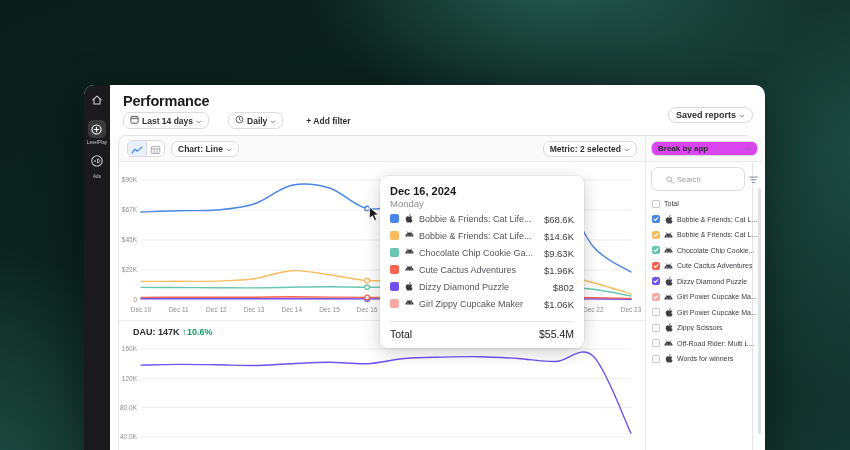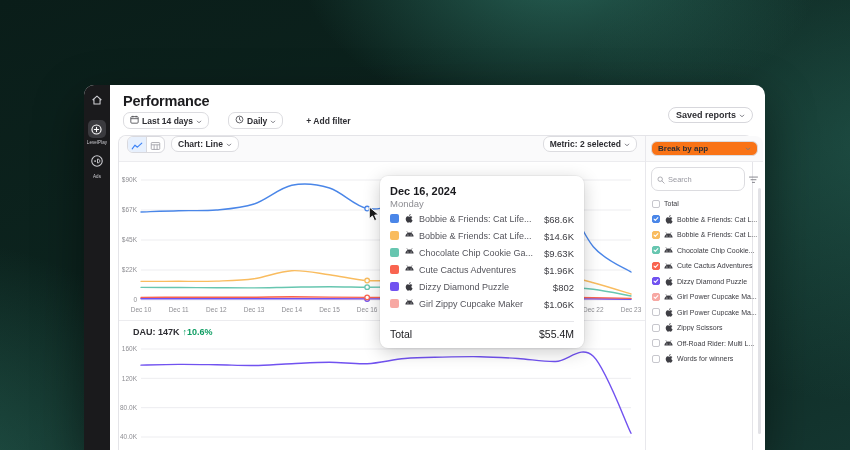--- a/index.html
+++ b/index.html
@@ -28,39 +28,39 @@
   .page-title { position:absolute; left:13px; top:8px; font-size:14.5px; font-weight:bold; color:#1c1c1f; letter-spacing:-.2px; }
   .hdr-actions { position:absolute; right:12px; top:22px; display:flex; gap:16px;flex-direction:column; }
   .btn { display:flex; align-items:center; gap:3px; border:1px solid #d7d7dc; border-radius:9px; background:#fff; padding:2px 7px; font-size:9px; font-weight:bold; color:#2e2e33; cursor:pointer; white-space:nowrap; }
   .filters { position:absolute; left:13px; top:27px; display:flex; align-items:center; gap:19px; }
   .pill { display:flex; align-items:center; gap:3px; border:1px solid #dcdce0; border-radius:7px; background:#fff; padding:2px 6px; font-size:8.5px; font-weight:bold; color:#2e2e33; cursor:pointer; }
   .add-filter { display:flex; align-items:center; gap:2px; font-size:8.5px; font-weight:bold; color:#2e2e33; cursor:pointer; padding:2px 4px; }
   .chev { display:inline-block; }
   
   .card { position:absolute; left:8px; top:50px; width:635px; height:400px; border:1px solid #e4e4e8; border-bottom:none; border-radius:8px 8px 0 0; display:flex; background:#fff; }
   .chart-col { width:526px; display:flex; flex-direction:column; }
-  .col-header { height:26px; flex-shrink:0; background:#fafafb; border-bottom:1px solid #ececef; border-radius:8px 0 0 0; display:flex; align-items:flex-start; padding:0 8px; gap:6px; }
+  .col-header { height:26px; flex-shrink:0; background:#fafafb; border-bottom:1px solid #ececef; border-radius:8px 0 0 0; display:flex; align-items:center; padding:0 8px; gap:6px; }
   .seg { display:flex; border:1px solid #d9d9de; border-radius:6px; overflow:hidden; background:#fff; }
   .seg-btn { width:18px; height:15px; display:flex; align-items:center; justify-content:center; cursor:pointer; }
   .seg-btn.active { background:#e7f0fd; }
   .seg-btn + .seg-btn { border-left:1px solid #d9d9de; }
   .spacer { flex:1; }
   .panel { flex:1; border-left:1px solid #e8e8ec; display:flex; flex-direction:column; position:relative; }
   .panel-header { height:26px; flex-shrink:0; background:#fafafb; border-bottom:1px solid #ececef; border-radius:0 8px 0 0; display:flex; align-items:center; padding:0 5px; }
-  .select { flex:1; display:flex; align-items:center; justify-content:space-between; border:1px solid #dcdce0; border-radius:6px; background:#f97316; padding:2px 6px; font-size:8px; font-weight:bold; color:#2e2e33; cursor:pointer; }
+  .select { flex:1; display:flex; align-items:center; justify-content:space-between; border:1px solid #dcdce0; border-radius:6px; background:#d946ef; padding:2px 6px; font-size:8px; font-weight:bold; color:#2e2e33; cursor:pointer; }
   
   .chart-sec { padding-top:8px; }
   .chart-sec.dau { border-top:1px solid #ececef; margin-top:2px; padding-top:6px; }
   .sec-title { margin-left:14px; font-size:9px; font-weight:bold; color:#2e2e33; height:11px; }
   .sec-change { color:#0d9d62; margin-left:3px; font-weight:bold; }
   .chart-svg { display:block; margin-top:2px; }
   .tick-label { font-size:6.5px; fill:#8e8e93; font-family:"Liberation Sans",sans-serif; }
   
   .search-row { display:flex; align-items:center; gap:4px; padding:5px 5px 3px 5px; }
-  .search-box { flex:1; display:flex; align-items:center; gap:3px; border:1px solid #dcdce0; border-radius:7px; padding:2px 5px; background:#fff; }
+  .search-box { flex:1; display:flex; align-items:center; gap:3px; border:1px solid #dcdce0; border-radius:7px; padding:2px 14px; background:#fff; }
   .search-box input { border:none; outline:none; width:100%; font-size:7.5px; color:#333; font-family:"Liberation Sans",sans-serif; background:transparent; }
   .search-box input::placeholder { color:#9a9aa2; }
   .p-list { padding:2px 6px 0 6px; }
   .p-item { display:flex; align-items:center; gap:4px; height:15.5px; cursor:pointer; }
   .cb { width:8px; height:8px; border-radius:2px; border:1px solid #c7c7cd; background:#fff; flex-shrink:0; display:flex; align-items:center; justify-content:center; }
   .p-ico { width:9px; display:flex; justify-content:center; color:#3f3f45; flex-shrink:0; }
   .p-label { font-size:7px; color:#3a3a40; white-space:nowrap; overflow:hidden; }
   .scroll-thumb { position:absolute; right:2px; top:52px; width:3px; height:246px; background:#e2e2e6; border-radius:2px; }
   
   .tooltip { position:absolute; left:380px; top:176px; width:204px; background:#fff; border-radius:8px; padding:9px 10px 8px 10px; box-shadow:0 4px 18px rgba(0,0,0,.2), 0 0 0 1px rgba(0,0,0,.04); z-index:50; }

